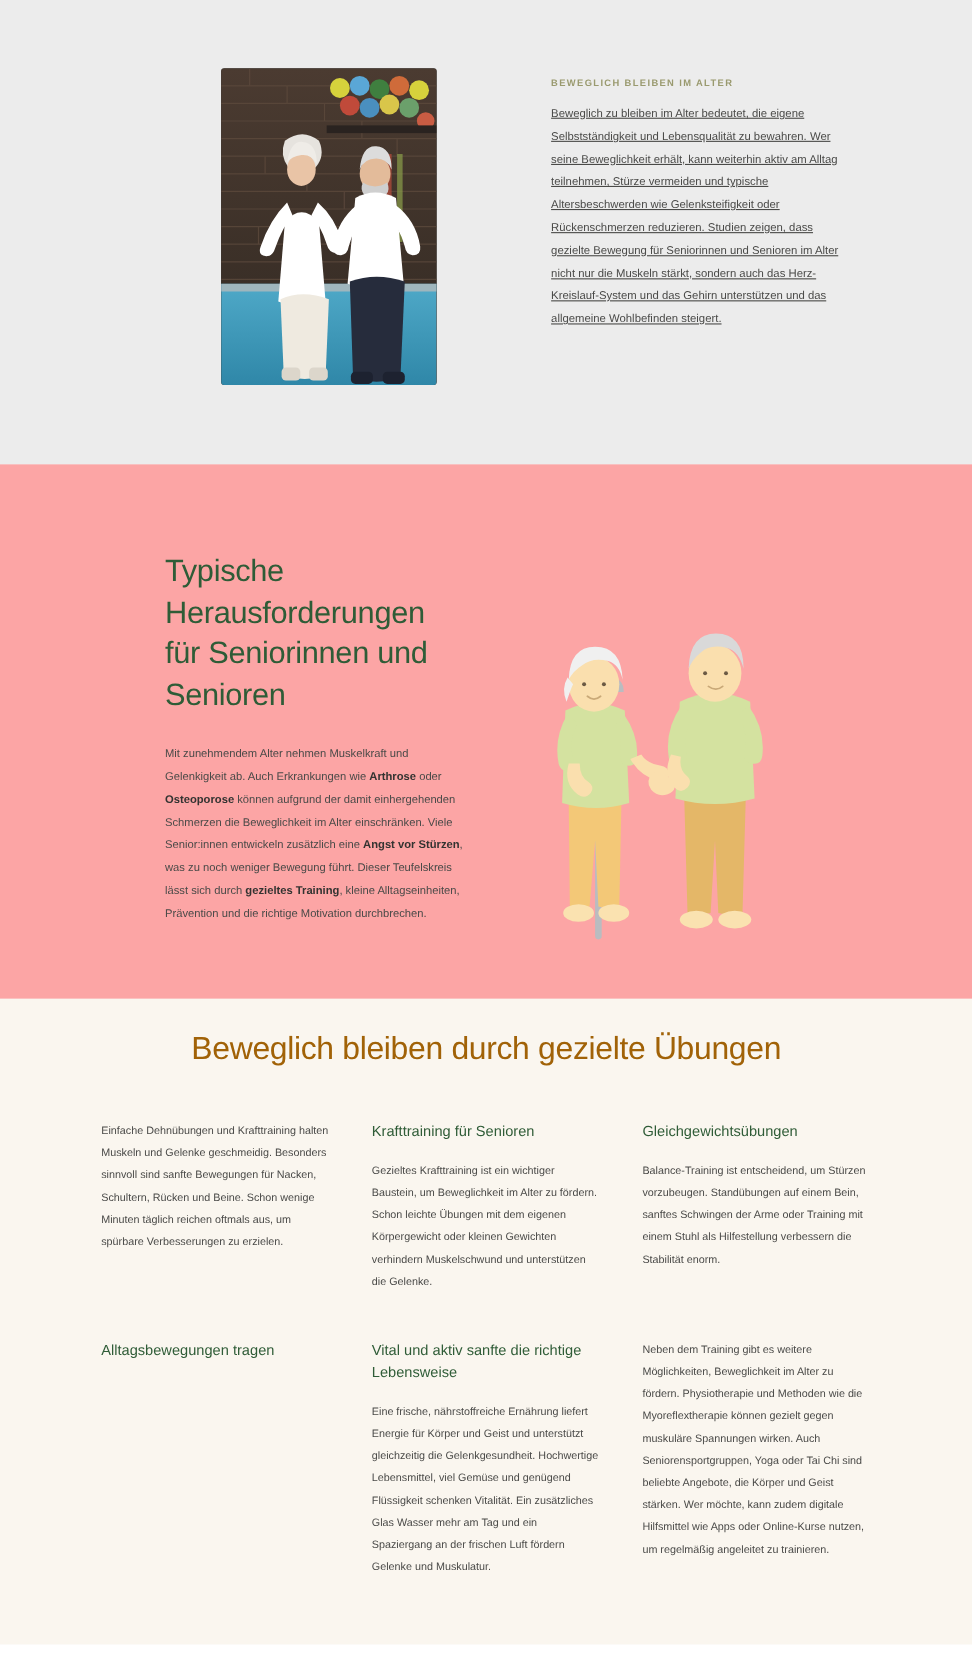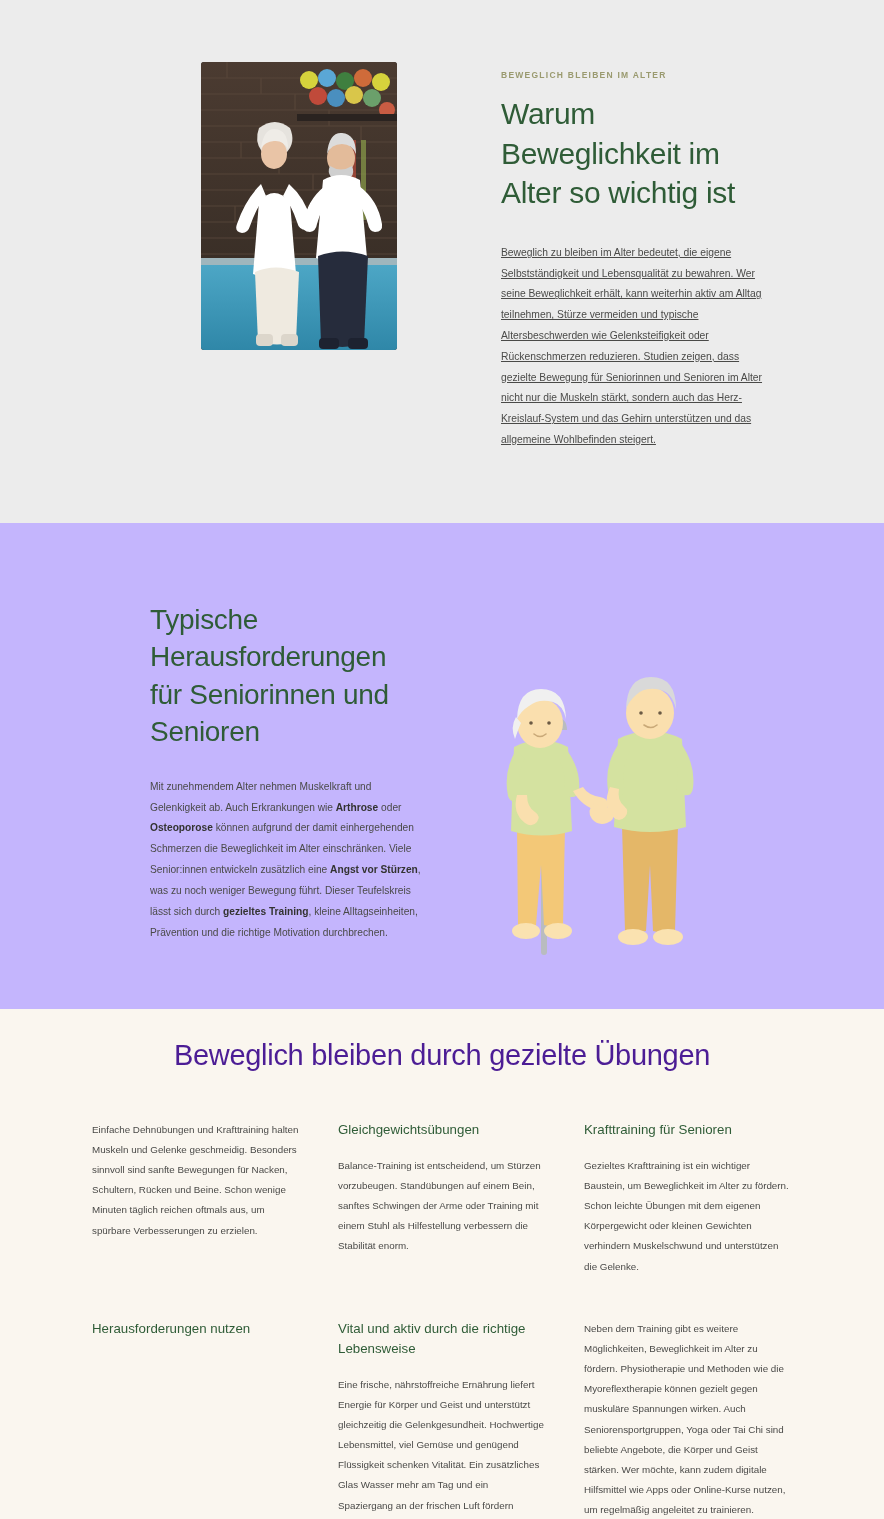--- a/index.html
+++ b/index.html
@@ -75,21 +75,21 @@
 
   .body-copy {
     font-size: 10.3px;
     line-height: 2.02;
     color: #4a4a48;
     text-decoration: underline;
   }
 
   
   .section-challenges {
-    background: #c4b5fd;
+    background: #fca5a5;
     padding: 78px 0 40px 0;
   }
 
   .challenges-inner {
     width: 884px;
     display: flex;
     align-items: flex-start;
   }
 
   .challenges-text {
@@ -126,21 +126,21 @@
   
   .section-exercises {
     background: #faf6ef;
     padding: 30px 0 60px 0;
   }
 
   h2.center-title {
     text-align: center;
     font-size: 29px;
     font-weight: 400;
-    color: #4c1d95;
+    color: #a16207;
     letter-spacing: -0.3px;
     margin-bottom: 48px;
   }
 
   .grid {
     width: 700px;
     margin: 0 auto;
     display: grid;
     grid-template-columns: repeat(3, 1fr);
     column-gap: 38px;
@@ -253,21 +253,20 @@
               <path d="M117 194 q24 -9 50 0 l-4 88 q-22 6 -43 0z" fill="#262c3c"></path>
               <rect x="118" y="276" width="20" height="11" rx="4" fill="#1d2230"></rect>
               <rect x="147" y="276" width="20" height="11" rx="4" fill="#1d2230"></rect>
             </g>
           </svg>
         </div>
       </div>
 
       <div class="intro-text">
         <div class="eyebrow">BEWEGLICH BLEIBEN IM ALTER</div>
-        <h1 class="headline">Warum Beweglichkeit im Alter so wichtig ist</h1>
         <p class="body-copy">Beweglich zu bleiben im Alter bedeutet, die eigene Selbstständigkeit und Lebensqualität zu bewahren. Wer seine Beweglichkeit erhält, kann weiterhin aktiv am Alltag teilnehmen, Stürze vermeiden und typische Altersbeschwerden wie Gelenksteifigkeit oder Rückenschmerzen reduzieren. Studien zeigen, dass gezielte Bewegung für Seniorinnen und Senioren im Alter nicht nur die Muskeln stärkt, sondern auch das Herz-Kreislauf-System und das Gehirn unterstützen und das allgemeine Wohlbefinden steigert.</p>
       </div>
 
     </div>
   </section>
 
   <section class="section-challenges">
     <div class="challenges-inner">
 
       <div class="challenges-text">
@@ -332,32 +331,32 @@
   </section>
 
   <section class="section-exercises">
     <h2 class="center-title">Beweglich bleiben durch gezielte Übungen</h2>
 
     <div class="grid">
       <div class="card">
         <div class="card-body">Einfache Dehnübungen und Krafttraining halten Muskeln und Gelenke geschmeidig. Besonders sinnvoll sind sanfte Bewegungen für Nacken, Schultern, Rücken und Beine. Schon wenige Minuten täglich reichen oftmals aus, um spürbare Verbesserungen zu erzielen.</div>
       </div>
       <div class="card">
+        <div class="card-title">Krafttraining für Senioren</div>
+        <div class="card-body">Gezieltes Krafttraining ist ein wichtiger Baustein, um Beweglichkeit im Alter zu fördern. Schon leichte Übungen mit dem eigenen Körpergewicht oder kleinen Gewichten verhindern Muskelschwund und unterstützen die Gelenke.</div>
+      </div>
+      <div class="card">
         <div class="card-title">Gleichgewichtsübungen</div>
         <div class="card-body">Balance-Training ist entscheidend, um Stürzen vorzubeugen. Standübungen auf einem Bein, sanftes Schwingen der Arme oder Training mit einem Stuhl als Hilfestellung verbessern die Stabilität enorm.</div>
       </div>
       <div class="card">
-        <div class="card-title">Krafttraining für Senioren</div>
-        <div class="card-body">Gezieltes Krafttraining ist ein wichtiger Baustein, um Beweglichkeit im Alter zu fördern. Schon leichte Übungen mit dem eigenen Körpergewicht oder kleinen Gewichten verhindern Muskelschwund und unterstützen die Gelenke.</div>
-      </div>
-      <div class="card">
-        <div class="card-title">Herausforderungen nutzen</div>
-      </div>
-      <div class="card">
-        <div class="card-title">Vital und aktiv durch die richtige Lebensweise</div>
+        <div class="card-title">Alltagsbewegungen tragen</div>
+      </div>
+      <div class="card">
+        <div class="card-title">Vital und aktiv sanfte die richtige Lebensweise</div>
         <div class="card-body">Eine frische, nährstoffreiche Ernährung liefert Energie für Körper und Geist und unterstützt gleichzeitig die Gelenkgesundheit. Hochwertige Lebensmittel, viel Gemüse und genügend Flüssigkeit schenken Vitalität. Ein zusätzliches Glas Wasser mehr am Tag und ein Spaziergang an der frischen Luft fördern Gelenke und Muskulatur.</div>
       </div>
       <div class="card">
         <div class="card-body">Neben dem Training gibt es weitere Möglichkeiten, Beweglichkeit im Alter zu fördern. Physiotherapie und Methoden wie die Myoreflextherapie können gezielt gegen muskuläre Spannungen wirken. Auch Seniorensportgruppen, Yoga oder Tai Chi sind beliebte Angebote, die Körper und Geist stärken. Wer möchte, kann zudem digitale Hilfsmittel wie Apps oder Online-Kurse nutzen, um regelmäßig angeleitet zu trainieren.</div>
       </div>
     </div>
   </section>
 
 </div>
 

